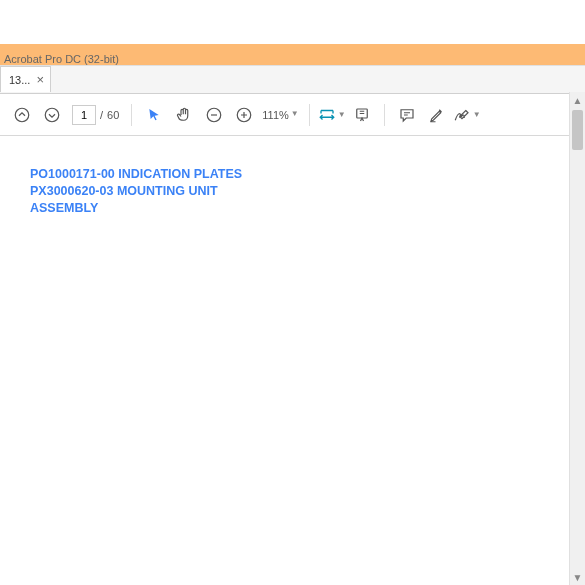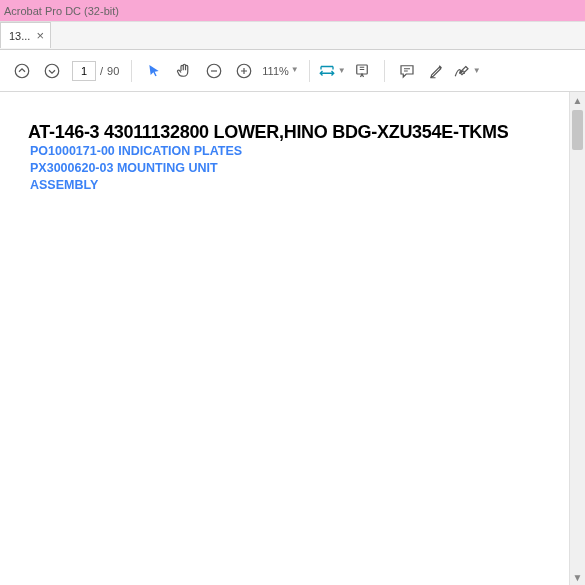--- a/index.html
+++ b/index.html
@@ -1,17 +1,17 @@
 <!DOCTYPE html>
 <html><head>
 <meta charset="utf-8">
 <style>
   * { margin: 0; padding: 0; box-sizing: border-box; }
   body { font-family: "Segoe UI", Arial, sans-serif; background: #fff; width: 585px; height: 585px; overflow: hidden; }
-  .titlebar { height: 22px; background: #f9a8d4; border-bottom: 1px solid #e0e0e0; display: flex; align-items: center; padding-left: 4px; }
+  .titlebar { height: 22px; background: #fdba74; border-bottom: 1px solid #e0e0e0; display: flex; align-items: flex-end; padding-left: 4px; margin-top: 44px; }
   .titlebar-text { font-size: 11px; color: #666; }
   .tabbar { height: 28px; background: #f5f5f5; display: flex; align-items: flex-start; border-bottom: 1px solid #d0d0d0; }
   .tab-home { width: 0; height: 28px; }
   .tab { background: #fff; height: 26px; padding: 0 6px 0 8px; display: flex; align-items: center; border: 1px solid #d0d0d0; border-bottom: none; font-size: 11px; color: #333; gap: 6px; }
   .tab-close { font-size: 13px; color: #666; cursor: pointer; }
   .toolbar { height: 42px; background: #fff; border-bottom: 1px solid #d8d8d8; display: flex; align-items: center; padding: 0 8px; gap: 2px; }
   .tool-btn { width: 28px; height: 28px; display: flex; align-items: center; justify-content: center; cursor: pointer; color: #555; border-radius: 2px; }
   .page-info { display: flex; align-items: center; gap: 4px; font-size: 11px; color: #555; margin: 0 4px; }
   .page-input { width: 24px; height: 20px; border: 1px solid #ccc; text-align: center; font-size: 11px; }
   .zoom-info { display: flex; align-items: flex-start; font-size: 11px; color: #555; margin: 0 2px; }
@@ -51,21 +51,21 @@
   </div>
   <div class="tool-btn">
     <svg width="18" height="18" viewBox="0 0 24 24" fill="none" stroke="currentColor" stroke-width="1.6">
         <circle cx="12" cy="12" r="9"></circle>
         <path d="M8 11l4 4 4-4"></path>
       </svg>
   </div>
   <div class="page-info">
     <input class="page-input" value="1" style="">
     <span>/</span>
-    <span>90</span>
+    <span>60</span>
   </div>
   <div class="divider"></div>
   <div class="tool-btn icon-blue">
     <svg width="16" height="16" viewBox="0 0 24 24" fill="currentColor">
         <path d="M5 3l14 9-6 1 3 6-2 1-3-6-4 4z"></path>
       </svg>
   </div>
   <div class="tool-btn">
     <svg width="18" height="18" viewBox="0 0 24 24" fill="none" stroke="currentColor" stroke-width="1.6">
         <path d="M8 12V6a1.5 1.5 0 013 0v5M11 11V4.5a1.5 1.5 0 013 0V11M14 11V6a1.5 1.5 0 013 0v7c0 3-2 6-5.5 6S6 19 5 16l-1.5-3a1.5 1.5 0 012.6-1.5L8 14"></path>
@@ -114,21 +114,20 @@
   </div>
   <div class="tool-btn">
     <svg width="18" height="18" viewBox="0 0 24 24" fill="none" stroke="currentColor" stroke-width="1.6">
         <path d="M3 19c2-6 4-9 6-9 1 0 1 2 0 5 3 0 3-3 5-3 1 0 1 2 1 4M17 6l3 3-8 8-3-3z"></path>
       </svg>
     <span class="dropdown-arrow">▼</span>
   </div>
 </div>
 
 <div class="content">
-  <div class="heading">AT-146-3 43011132800 LOWER,HINO BDG-XZU354E-TKMS</div>
   <div class="line">PO1000171-00 INDICATION PLATES</div>
   <div class="line">PX3000620-03 MOUNTING UNIT</div>
   <div class="line">ASSEMBLY</div>
 </div>
 
 <div class="scrollbar-v">
   <div class="sb-arrow">▲</div>
   <div class="sb-thumb"></div>
   <div class="sb-arrow" style="position:absolute;bottom:0;left:0;right:0">▼</div>
 </div>

